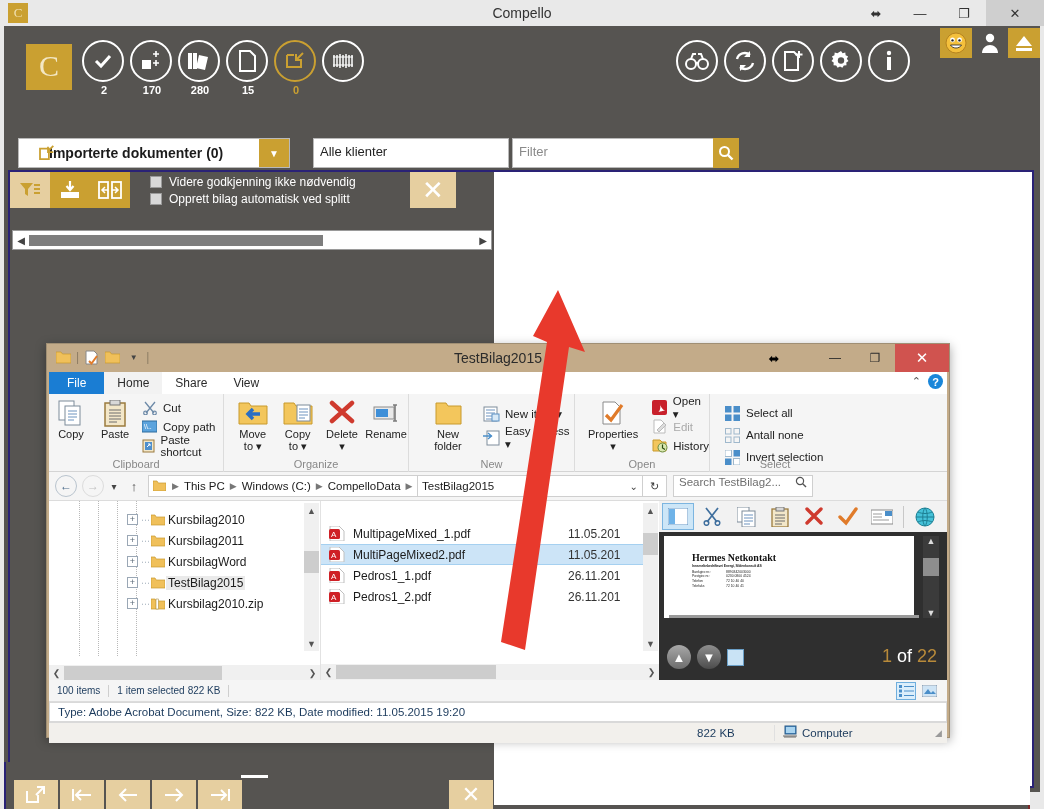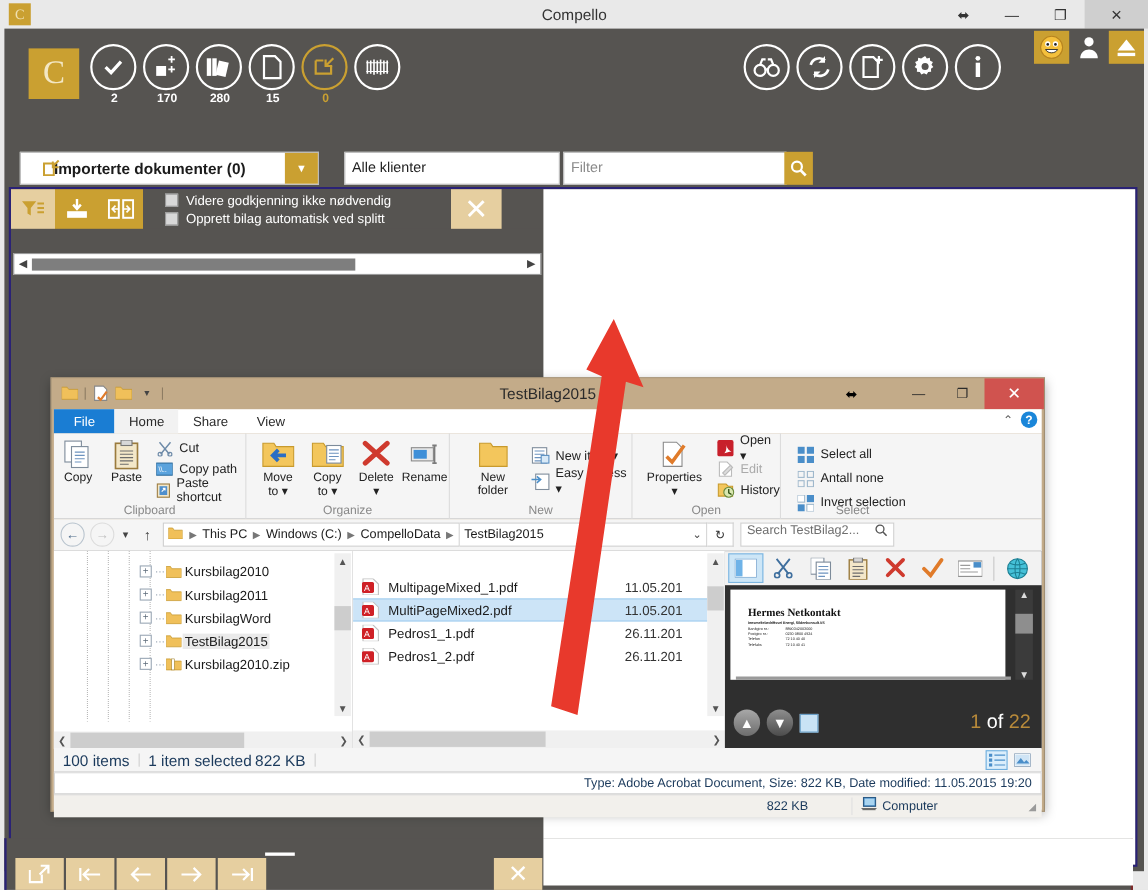--- a/index.html
+++ b/index.html
@@ -196,28 +196,28 @@
   .pv-pager { position:absolute; left:0; bottom:8px; width:288px; height:32px; display:flex;
               align-items:center; padding-left:8px; }
   .pv-circ { width:24px; height:24px; border-radius:50%; display:flex; align-items:center;
              justify-content:center; font-size:13px; color:#fff; margin-right:6px; }
   .pv-count { position:absolute; right:10px; bottom:6px; font-size:18px; color:#fff; }
   .pv-count .b { color:#b88a3a; }
 
   .ex-statusarea { position:absolute; left:2px; top:336px; width:898px; height:56px; background:#f5f5f5; }
   .ex-status1 { position:absolute; left:0; top:0; width:898px; height:22px; display:flex; align-items:center;
                 border-bottom:1px solid #dcdcdc; }
-  .ex-st-txt { font-size:14px; color:#1b3a5c; padding:0 8px;text-align:right; }
+  .ex-st-txt { font-size:10px; color:#1b3a5c; padding:0 8px;text-align:right; }
   .ex-st-sep { width:1px; height:12px; background:#cfcfcf; }
   .ex-viewbtns { position:absolute; right:8px; top:2px; display:flex; gap:3px; }
   .ex-vb { width:20px; height:18px; display:flex; align-items:center; justify-content:center;
            border:1px solid transparent; }
   .ex-vb.active { background:#dbeefb; border-color:#6faedd; }
   .ex-status2 { position:absolute; left:0; top:22px; width:898px; height:22px; background:#fff;
-                border:1px solid #d9d9d9; display:flex; align-items:center;justify-content:flex-end; }
+                border:1px solid #d9d9d9; display:flex; align-items:center; }
   .ex-s2-col { font-size:11.5px; color:#1b3a5c; padding:0 8px; }
   .ex-s2-sep { width:1px; height:16px; background:#e0e0e0; }
 
   
   #arrow { position:absolute; left:495px; top:290px; width:100px; height:370px; pointer-events:none; }
 </style>
 </head>
 <body>
 
 <div id="compello-window">
@@ -971,21 +971,21 @@
         <div class="pv-tb-btn">
           <svg width="20" height="20" viewBox="0 0 20 20">
               <circle cx="10" cy="10" r="9" fill="#45c1d8" stroke="#1d7f93"></circle>
               <path d="M1 10h18M10 1c3 3 3 15 0 18M10 1c-3 3-3 15 0 18" fill="none" stroke="#1d7f93"></path>
               <path d="M3 5c4 2 10 2 14 0M3 15c4-2 10-2 14 0" fill="none" stroke="#1d7f93"></path>
             </svg>
         </div>
       </div>
 
       <div class="pv-doc">
-        <div style="padding:16px 0 0 16px">
+        <div style="padding:16px 0 0 28px">
           <div style="font-family:'Liberation Serif',serif;font-weight:bold;font-size:10px;color:#111">Hermes Netkontakt</div>
           <div style="font-size:3.4px;font-weight:bold;color:#222;margin-top:1px;letter-spacing:-.1px">Innsmeltebedriftsvei Energi, Sildenkonsult AS</div>
           <div style="margin-top:2px">
             <div style="display:flex;font-size:3.4px;color:#222;line-height:4.4px">
               <span style="width:34px">Bankgiro nr.:</span>
               <span>8890342003000</span>
             </div>
             <div style="display:flex;font-size:3.4px;color:#222;line-height:4.4px">
               <span style="width:34px">Postgiro nr.:</span>
               <span>0230 0800 4524</span>

